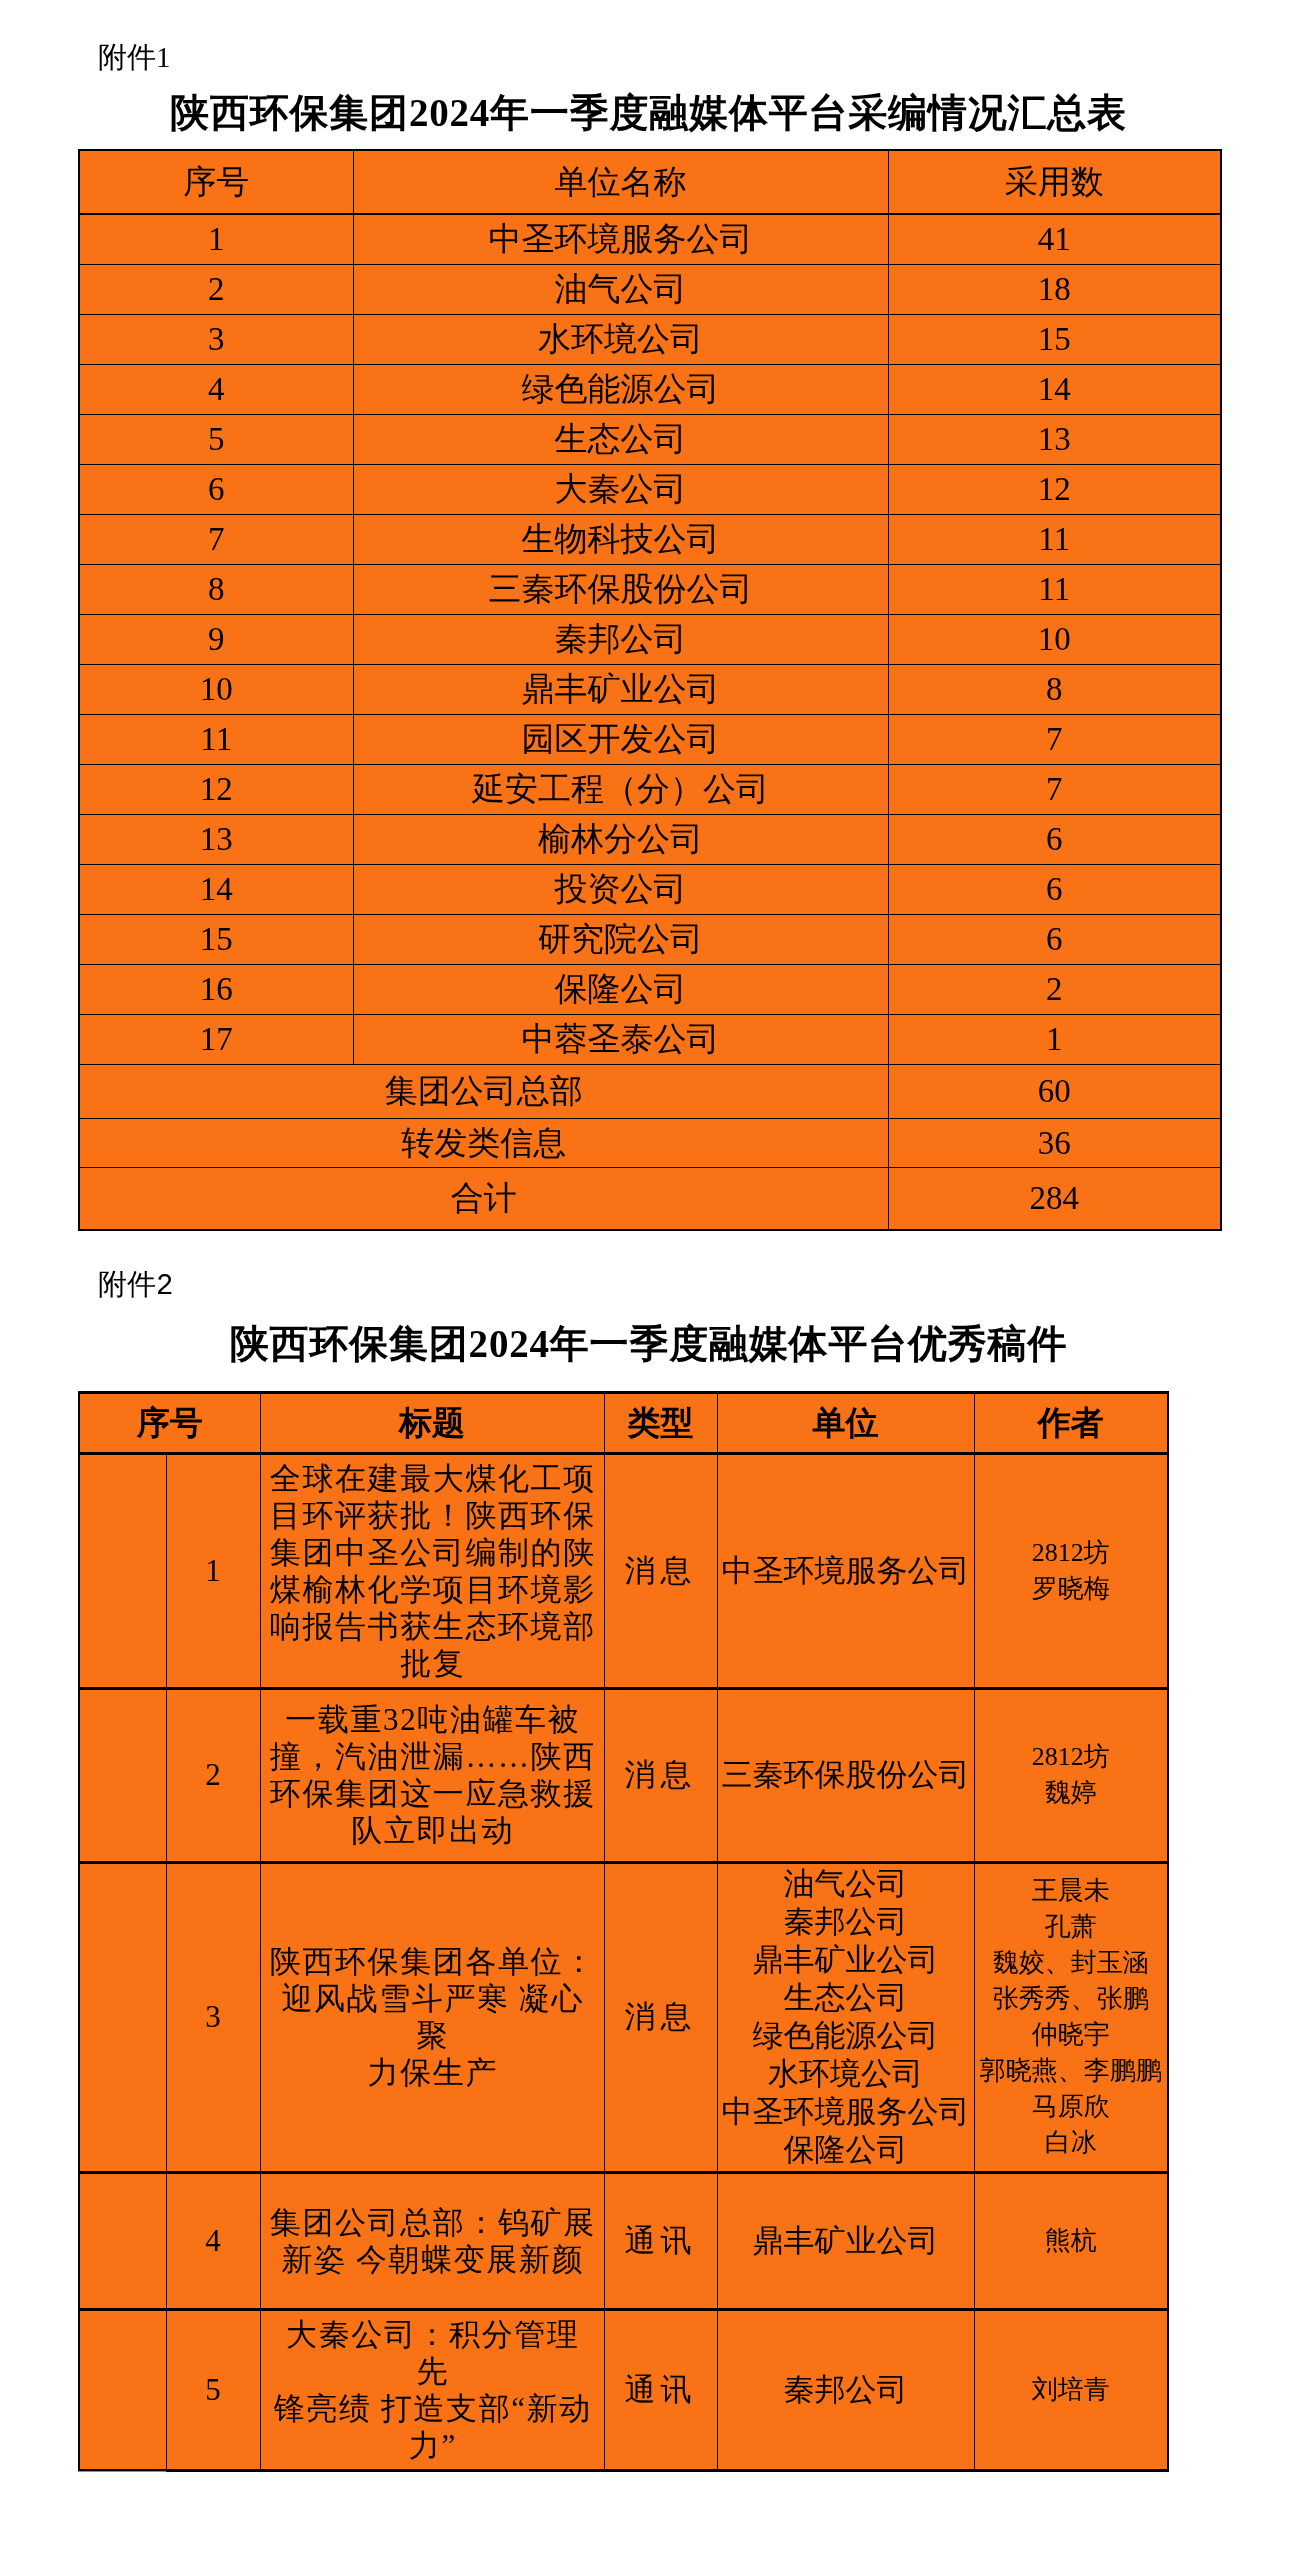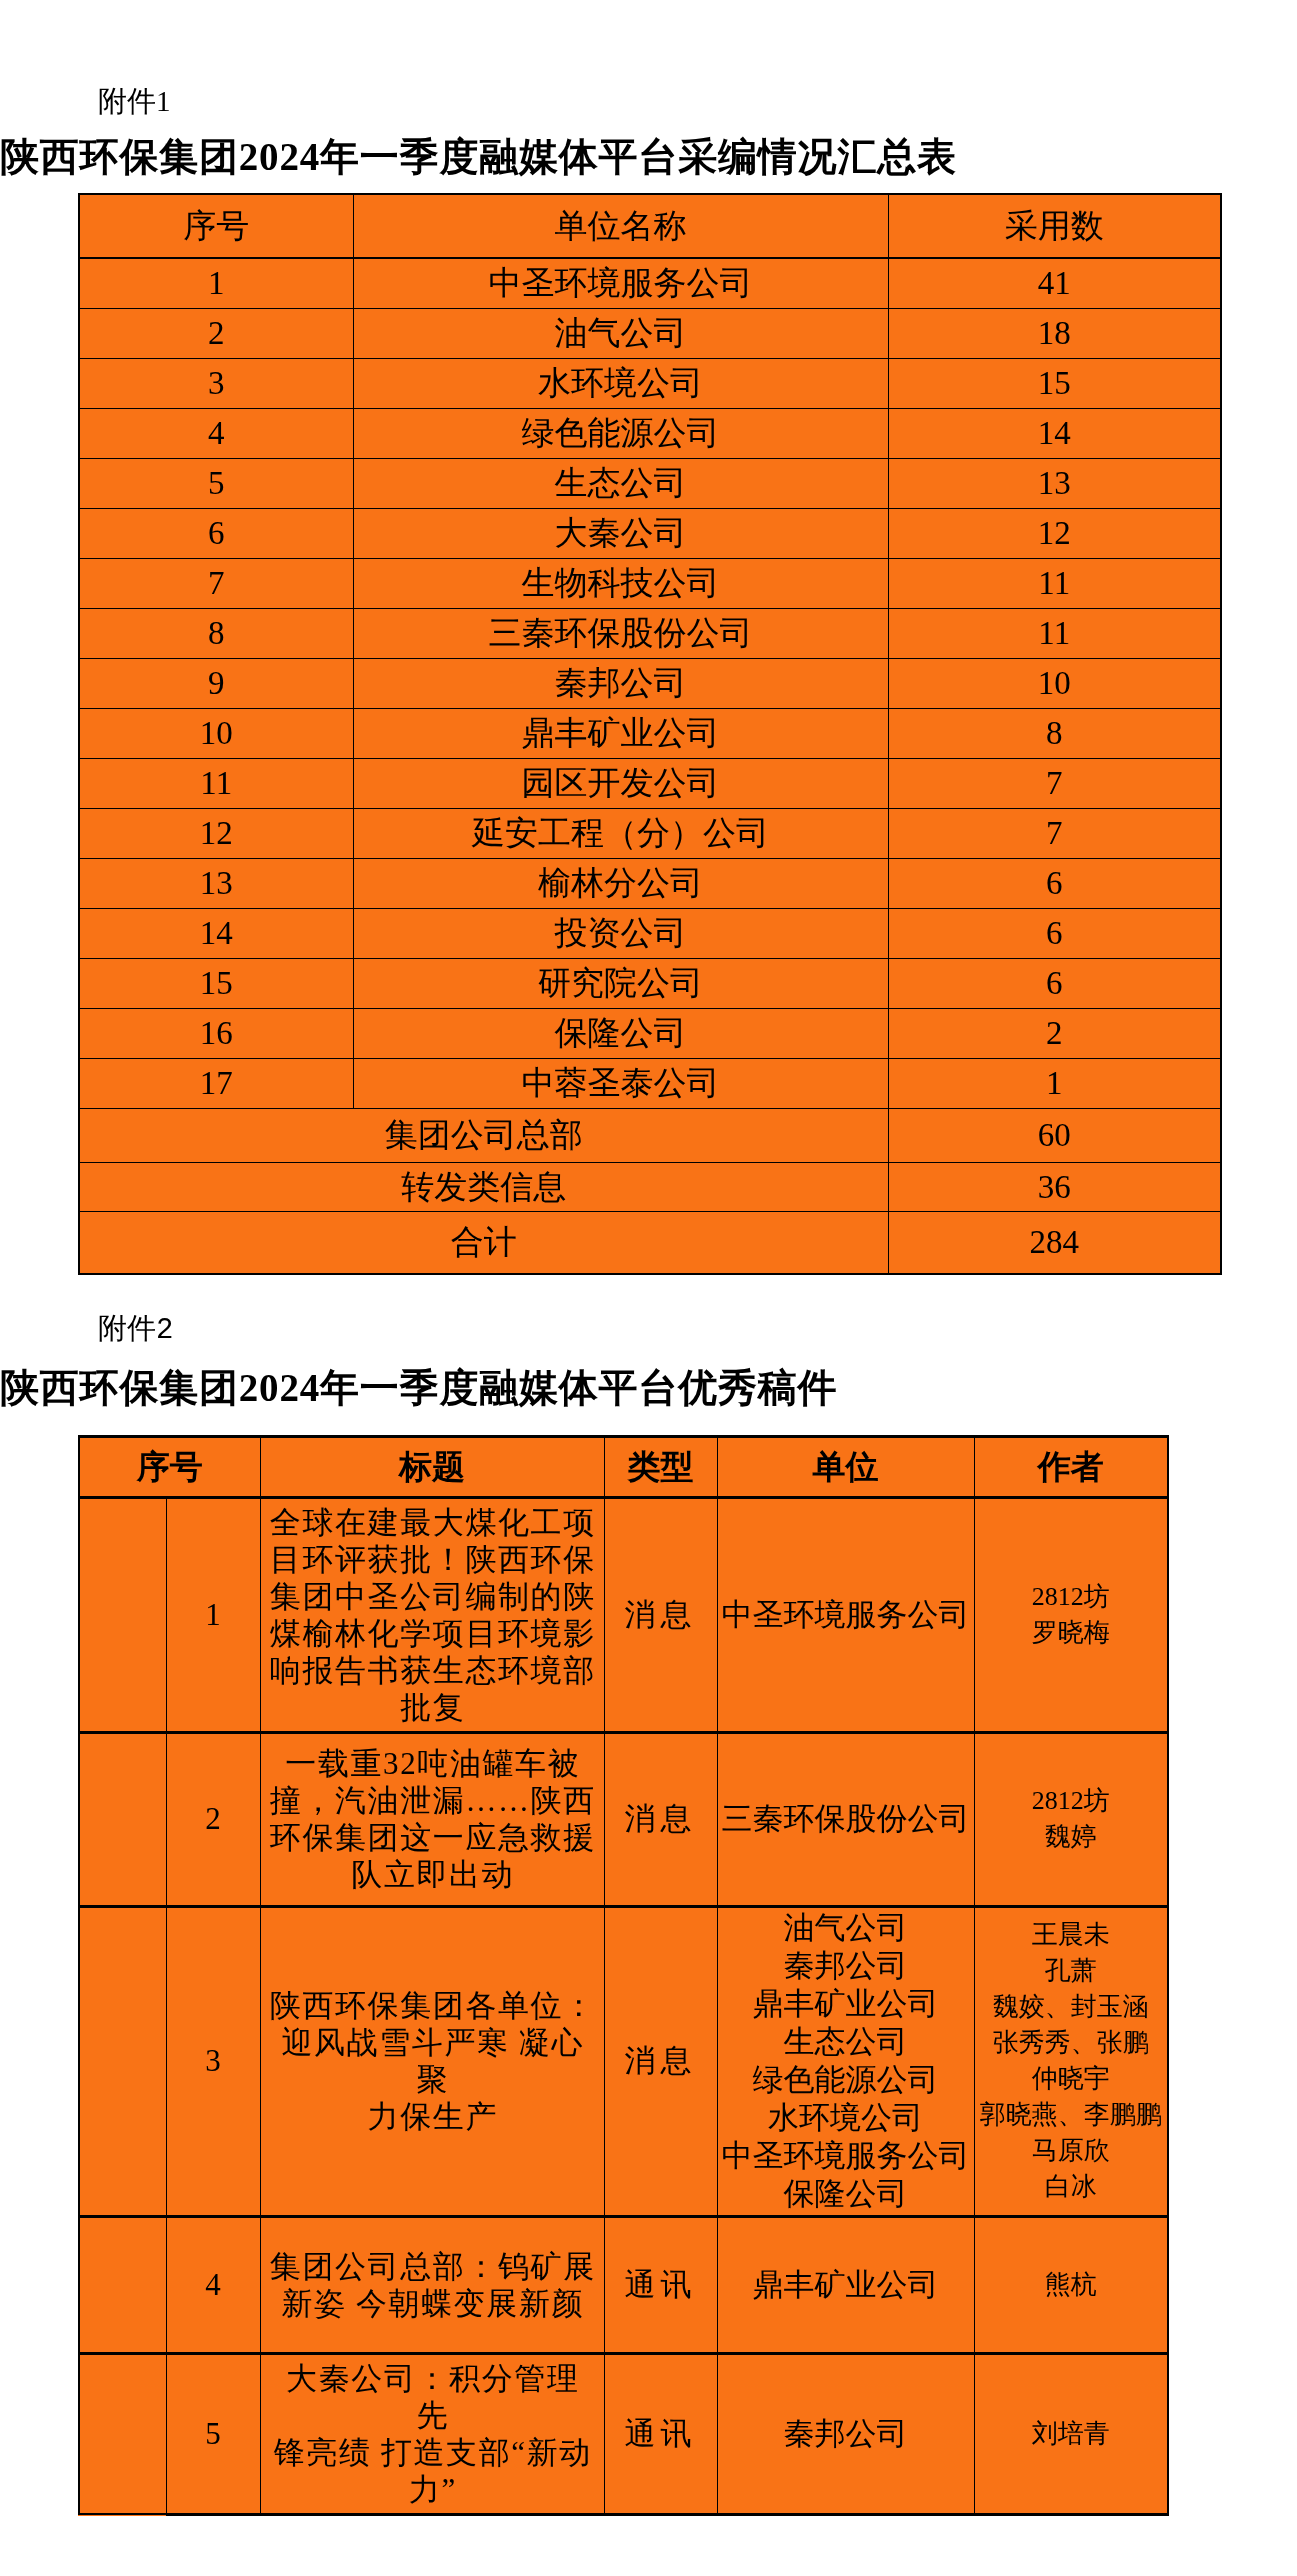--- a/index.html
+++ b/index.html
@@ -4,24 +4,24 @@
 <style>
   html,body{margin:0;padding:0;}
   body{
     width:1297px;height:2576px;background:#ffffff;color:#000000;
     font-family:"Liberation Serif","DejaVu Serif",serif;
     overflow:hidden;
   }
   .attach-label{
     font-size:29px;line-height:34px;margin-left:98px;
   }
-  .attach-label.first{padding-top:40px;margin-top:44px;}
+  .attach-label.first{padding-top:40px;}
   .attach-label.second{margin-top:39px;font-family:Liberation Mono, monospace;}
   .doc-title{
-    margin:16.3px 0 0 0;text-align:left;font-weight:700;
+    margin:16.3px 0 0 0;text-align:center;font-weight:700;
     font-size:39px;line-height:46px;letter-spacing:0.8px;
   }
   table{border-collapse:collapse;table-layout:fixed;background:#f97316;}
   th,td{vertical-align:middle;text-align:center;overflow:hidden;}
 
   
   table.t1{margin:13px 0 0 78px;width:1141px;border:2.5px solid #000;}
   .t1 th,.t1 td{border:1.6px solid #000;}
   .t1 thead th{
     height:60px;font-size:33px;font-weight:400;border-bottom:2.5px solid #000;

